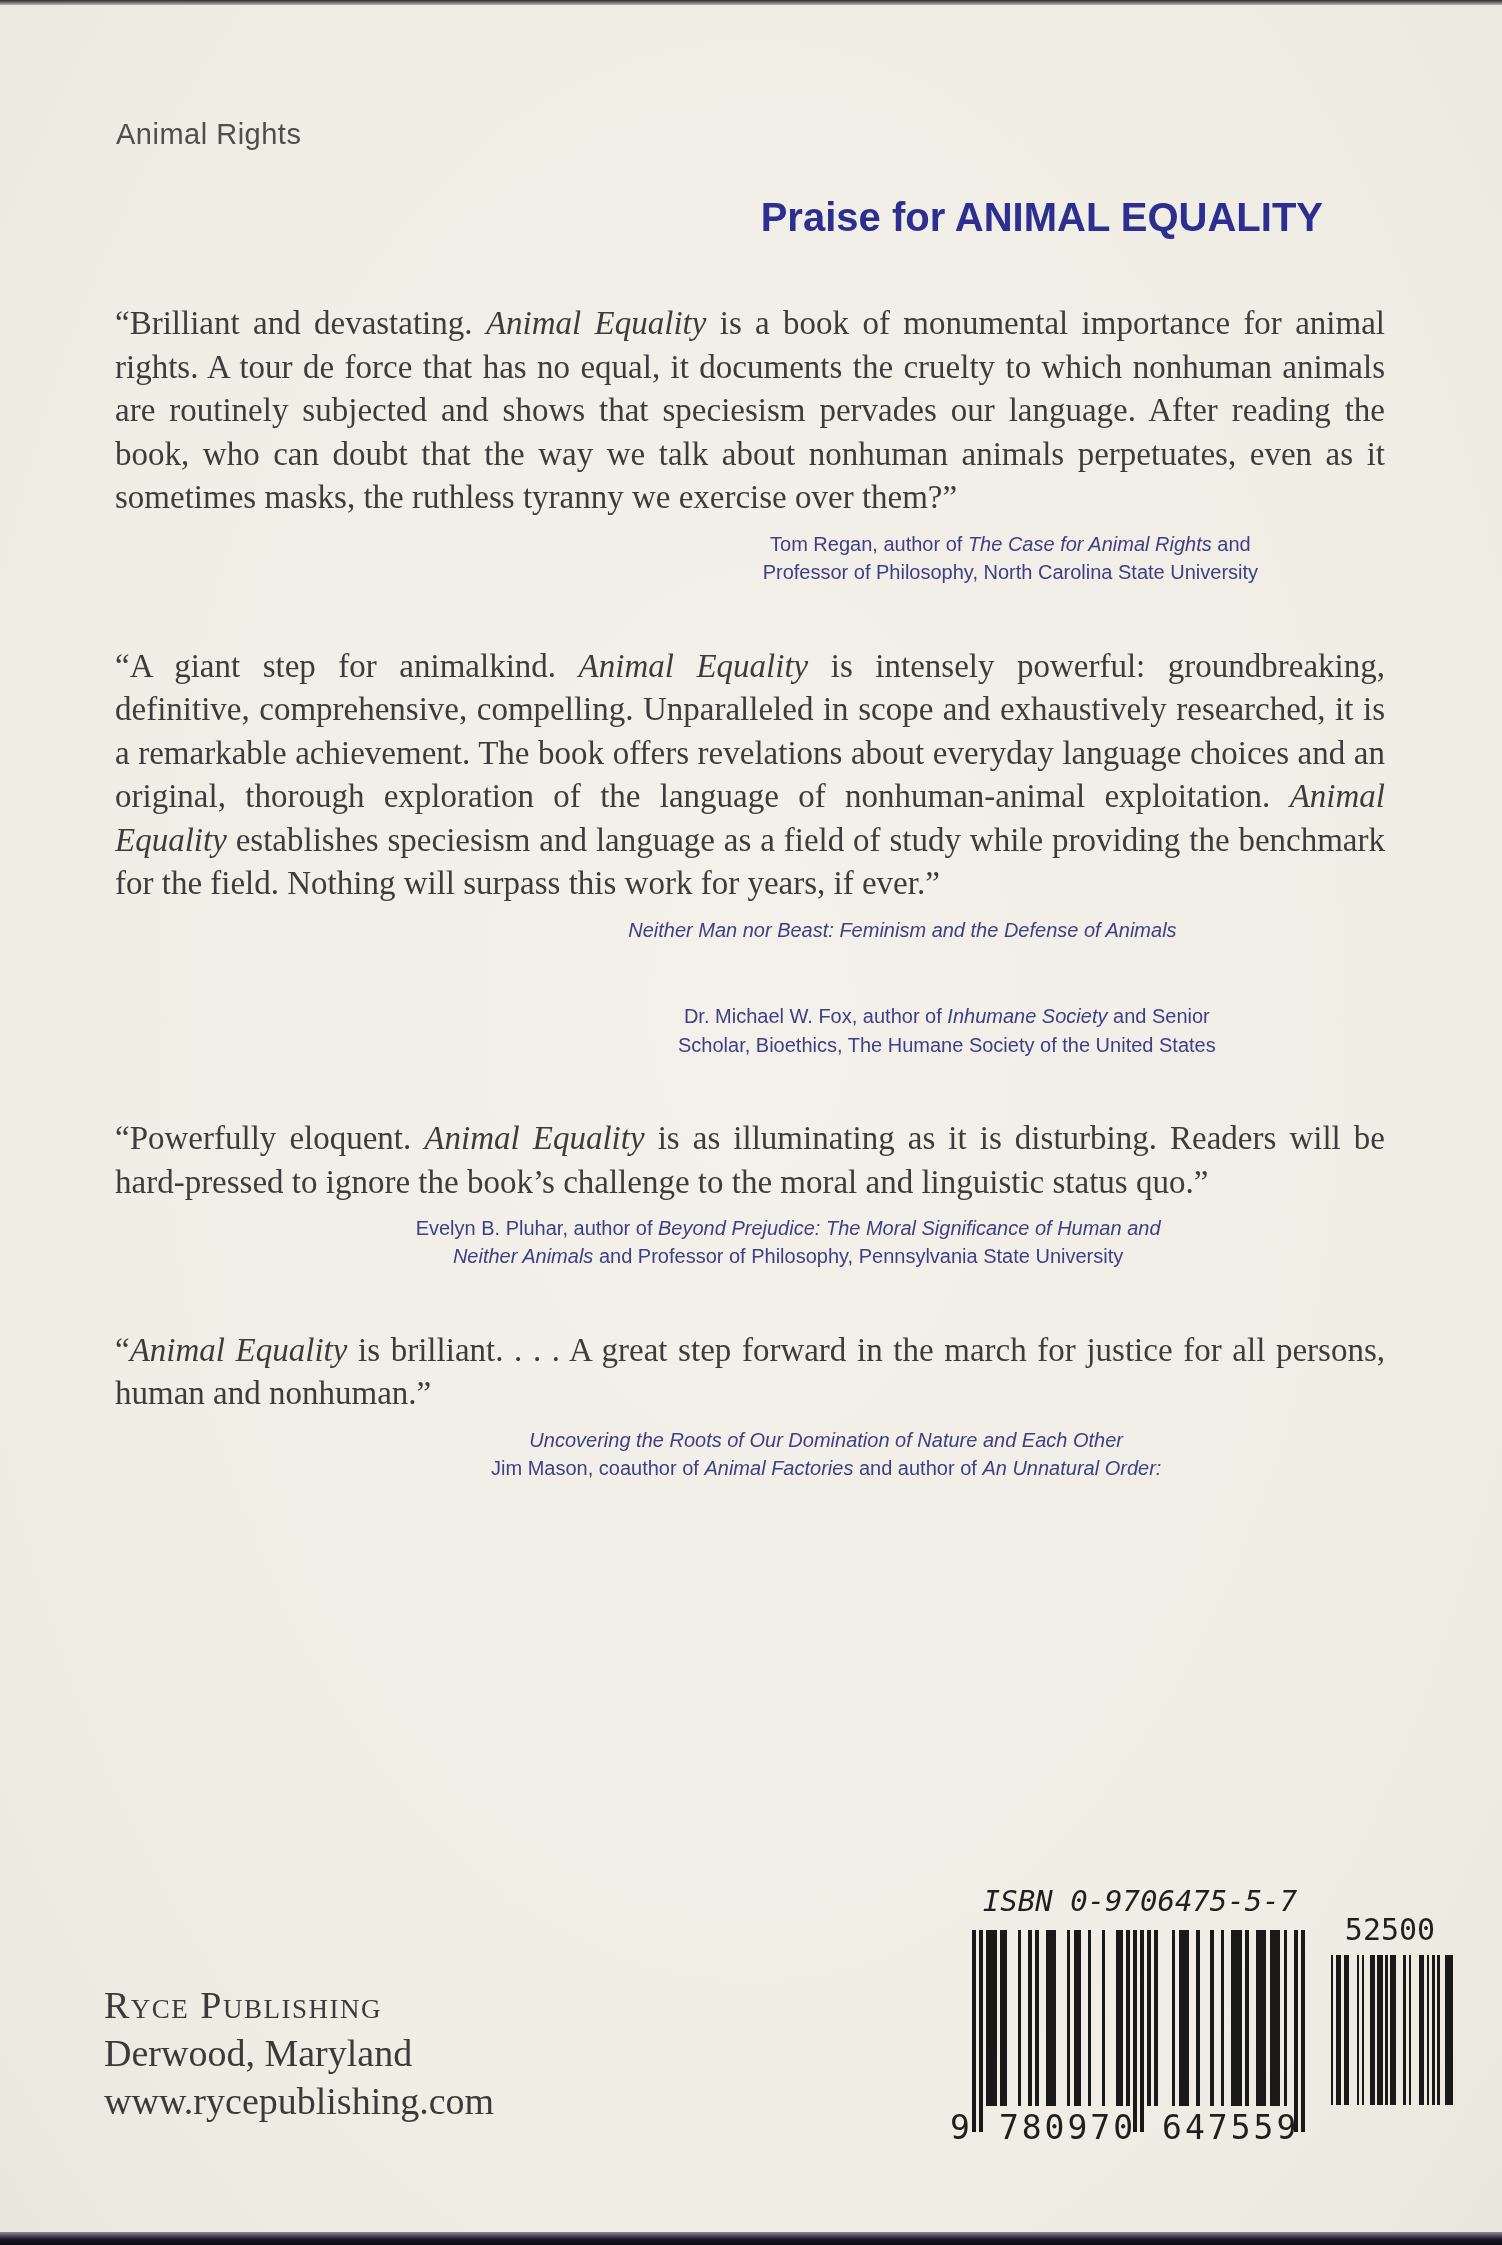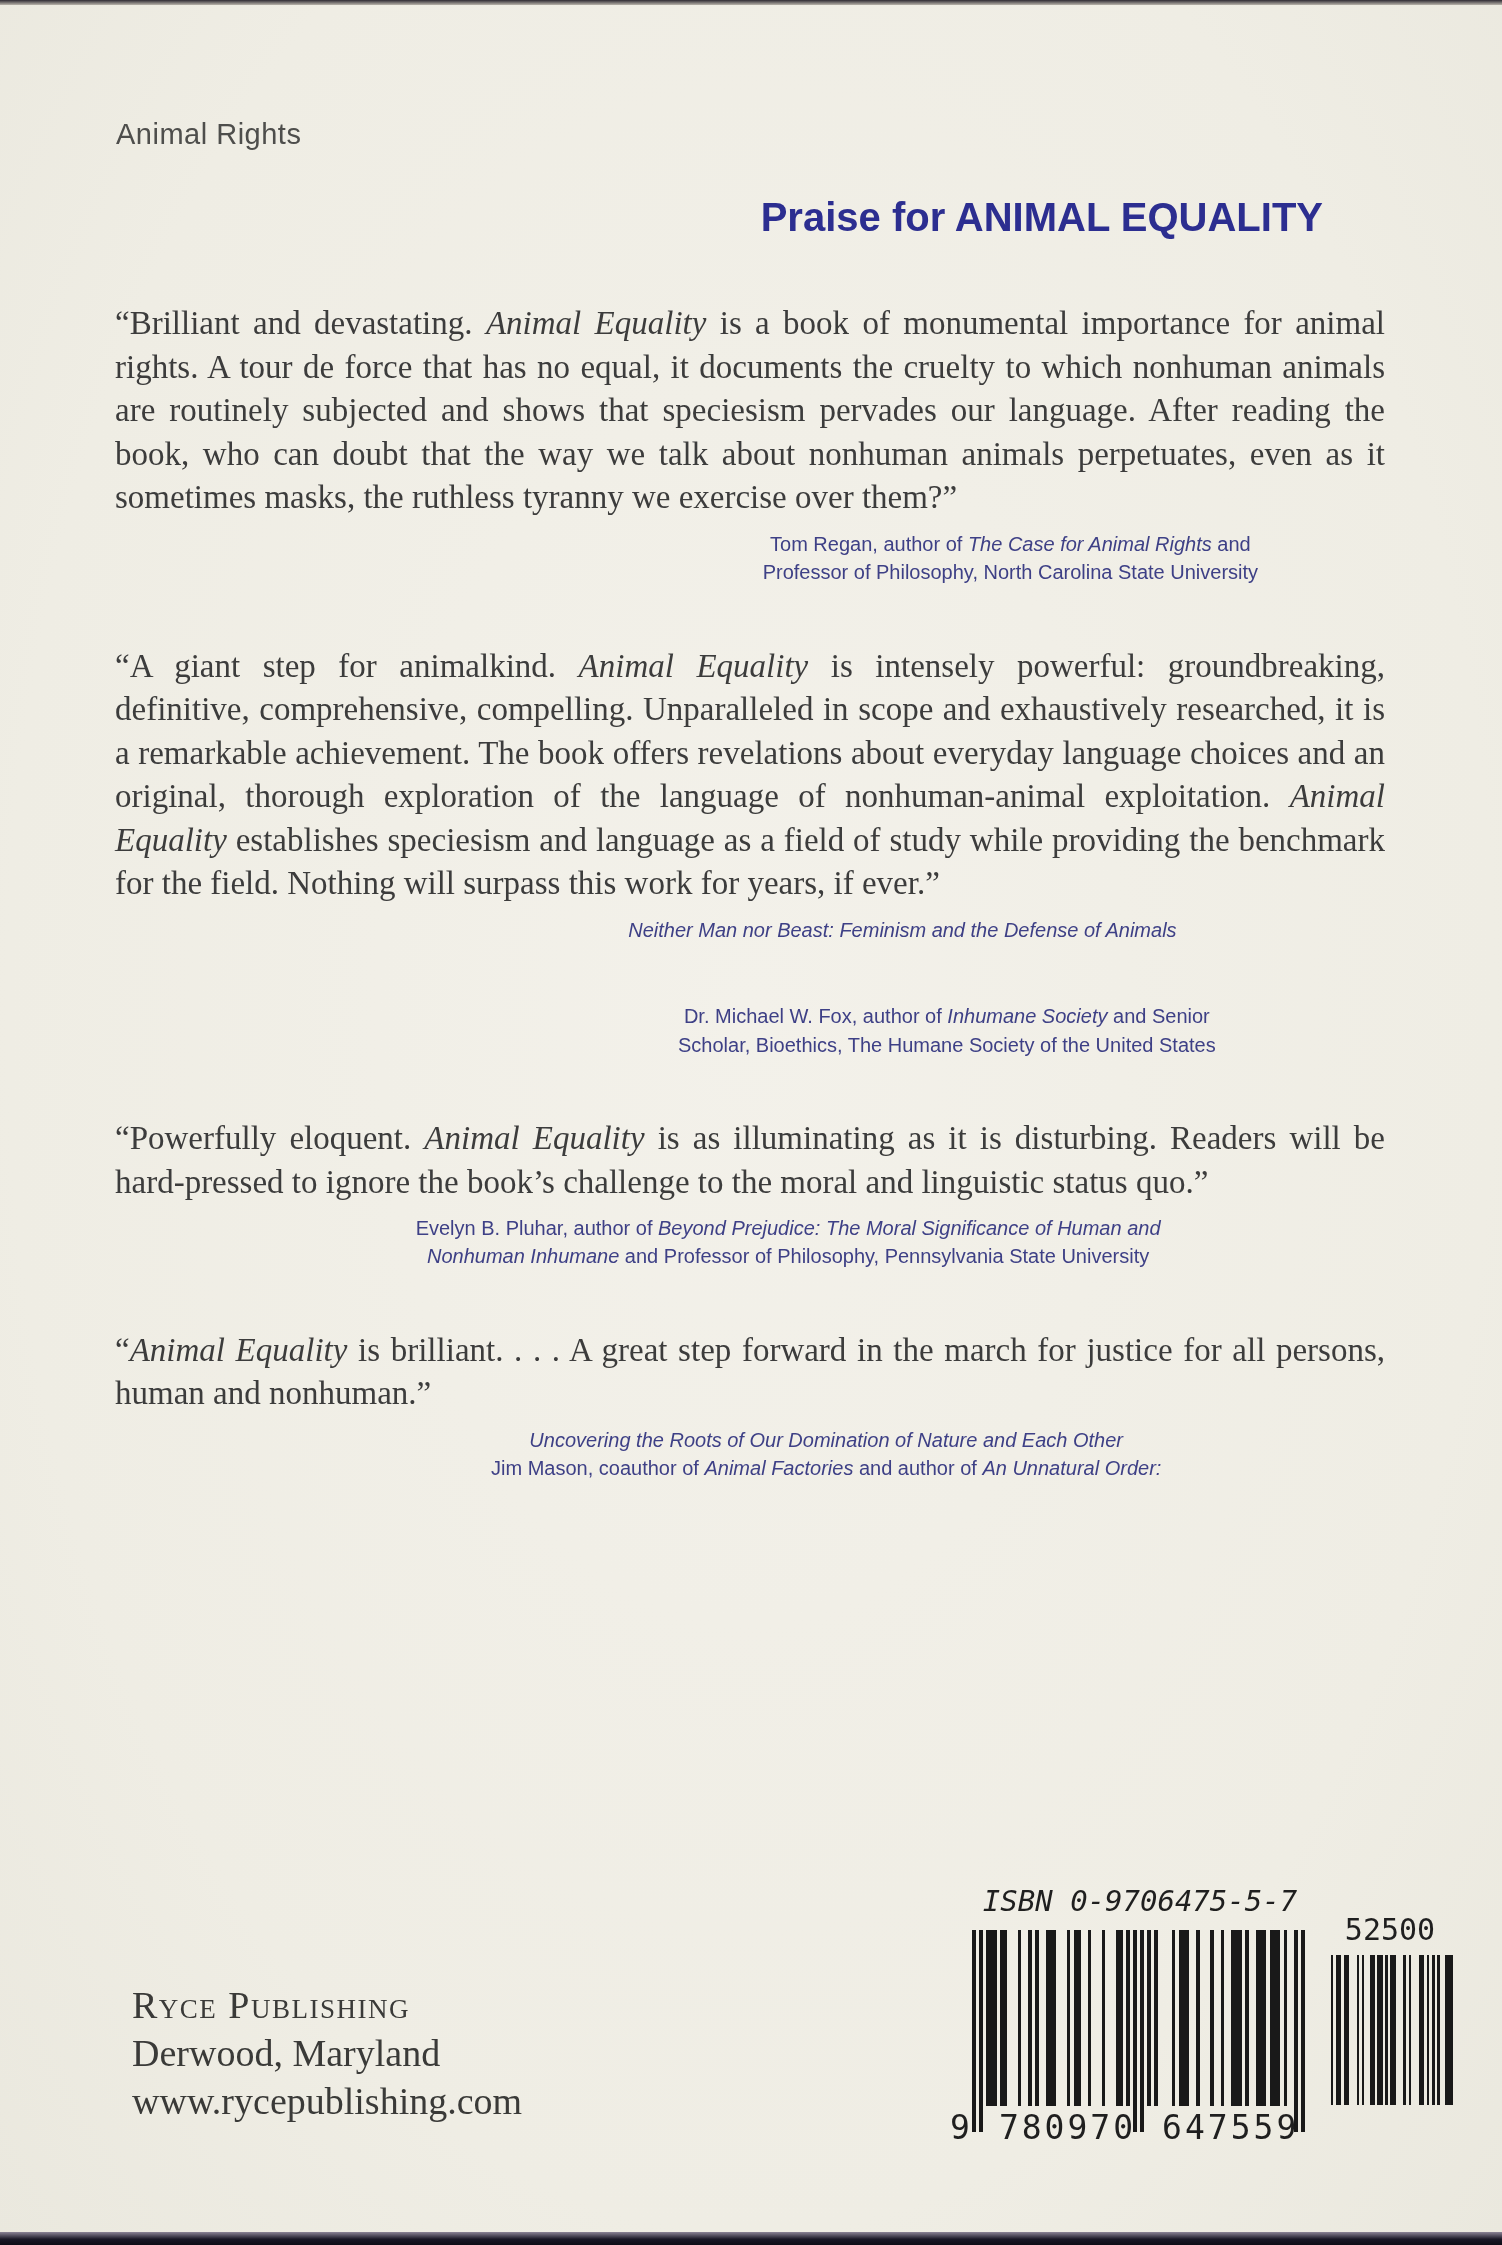--- a/index.html
+++ b/index.html
@@ -33,21 +33,21 @@
   .attribution{
     margin-top:10px;text-align:center;
     font-size:20px;line-height:1.42;color:var(--attribution-blue,#3e4086);
   }
   .attr-0{padding-left:41%;}
   .attr-1{padding-left:24%;}
   .attr-2{padding-left:31%;}
   .attr-3{padding-left:6%;}
   .attr-4{padding-left:12%;}
 
-  .publisher{position:absolute;left:132px;top:1982px;color:#3a3a38;
+  .publisher{position:absolute;left:104px;top:1982px;color:#3a3a38;
     font-family:"Liberation Serif", serif;font-size:38px;line-height:1.26;}
   .pub-name{font-variant:small-caps;letter-spacing:1.5px;}
 
   .barcode-area{position:absolute;left:972px;top:1880px;width:510px;height:280px;}
   .isbn-label{
     position:absolute;left:0;top:4px;width:336px;text-align:center;
     font-family:"DejaVu Sans Mono", monospace;font-size:29px;color:#1f1f1f;font-style:italic;
   }
   .price-label{
     position:absolute;left:356px;top:32px;width:124px;text-align:center;
@@ -89,21 +89,21 @@
     <div class="quote">
       <div class="attribution attr-2">
         <div class="attr-line">Dr. Michael W. Fox, author of <i>Inhumane Society</i> and Senior</div>
         <div class="attr-line">Scholar, Bioethics, The Humane Society of the United States</div>
       </div>
     </div>
     <div class="quote">
       <p class="quote-text">“Powerfully eloquent. <i>Animal Equality</i> is as illuminating as it is disturbing. Readers will be hard-pressed to ignore the book’s challenge to the moral and linguistic status quo.”</p>
       <div class="attribution attr-3">
         <div class="attr-line">Evelyn B. Pluhar, author of <i>Beyond Prejudice: The Moral Significance of Human and</i></div>
-        <div class="attr-line"><i>Nonhuman Inhumane</i> and Professor of Philosophy, Pennsylvania State University</div>
+        <div class="attr-line"><i>Neither Animals</i> and Professor of Philosophy, Pennsylvania State University</div>
       </div>
     </div>
     <div class="quote">
       <p class="quote-text">“<i>Animal Equality</i> is brilliant. . . . A great step forward in the march for justice for all persons, human and nonhuman.”</p>
       <div class="attribution attr-4">
         <div class="attr-line"><i>Uncovering the Roots of Our Domination of Nature and Each Other</i></div>
         <div class="attr-line">Jim Mason, coauthor of <i>Animal Factories</i> and author of <i>An Unnatural Order:</i></div>
       </div>
     </div>
   </div>

